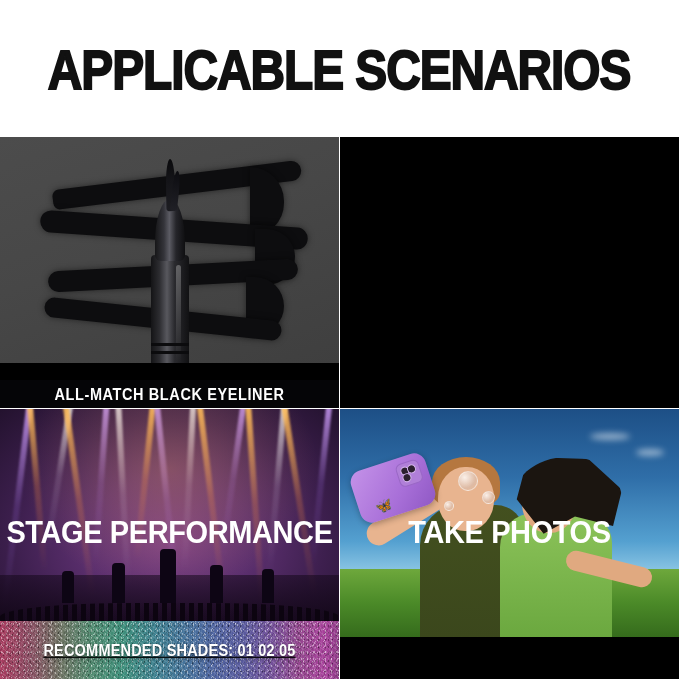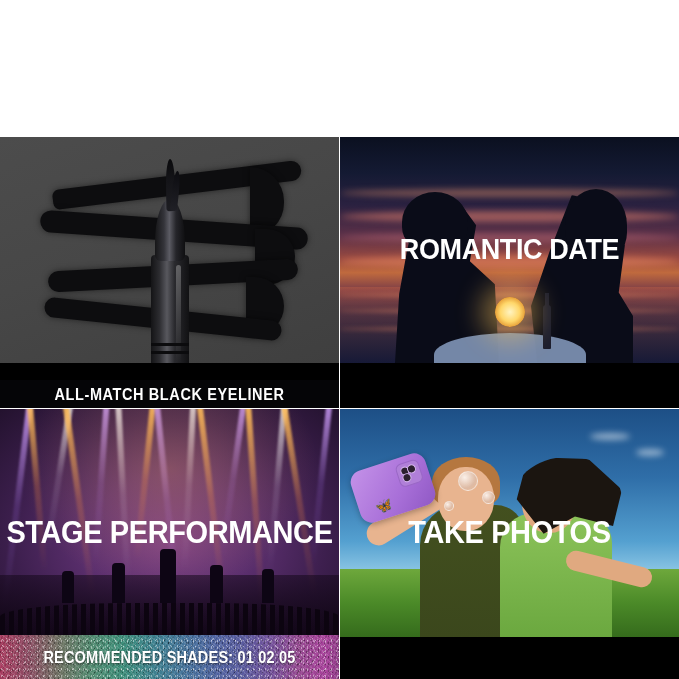--- a/index.html
+++ b/index.html
@@ -20,21 +20,21 @@
   .cell.c1{left:340px;top:0;width:339px;}
   .cell.c2{left:0;top:272px;height:270px;}
   .cell.c3{left:340px;top:272px;width:339px;height:270px;}
 
   .photo{position:absolute;left:0;top:0;width:100%;height:226px;overflow:hidden;}
   .cell.c2 .photo,.cell.c3 .photo{height:228px;}
 
   
   .band{position:absolute;left:0;bottom:0;width:100%;height:28px;
         display:flex;align-items:center;justify-content:center;overflow:hidden;}
-  .cell.c2 .band,.cell.c3 .band{height:44px;}
+  .cell.c2 .band,.cell.c3 .band{height:58px;text-decoration:underline;}
   .band-black{background:#050507;}
   .band-text{position:relative;z-index:5;color:#ffffff;font-size:14.5px;font-weight:bold;
              letter-spacing:0.6px;white-space:nowrap;font-family:"Liberation Sans",sans-serif;
              transform:scaleY(1.12);}
   .band-glitter .band-text{text-shadow:0 1px 2px rgba(0,0,0,.55);letter-spacing:0.2px;}
 
   
   .glit-base{position:absolute;inset:0;
      background:linear-gradient(90deg,#a83a5e 0%,#8d4a62 8%,#6d7463 18%,#4f8a6f 27%,
         #3d8f7a 36%,#3d8090 46%,#46709c 56%,#4f62a0 64%,#5a5a9e 72%,#73509a 80%,
@@ -180,20 +180,23 @@
   .lbl-stage{font-size:29px;transform:translateY(-20%) scaleY(1.1);}
   .lbl-photo{font-size:29px;transform:translateY(-20%) scaleY(1.1);}
   .vgap{position:absolute;left:339px;top:0;width:1px;height:542px;background:#ffffff;z-index:30;}
   .hgap{position:absolute;left:0;top:271px;width:679px;height:1px;background:#ffffff;z-index:30;}
 </style>
 </head>
 <body>
 
 <div class="page">
 
+  <div class="header">
+    <div class="header-title">APPLICABLE SCENARIOS</div>
+  </div>
 
   <div class="grid">
 
     <div class="cell c0">
       <div class="photo">
         <div class="sc-liner">
           <div class="stroke sk1"></div>
           <div class="stroke skc1"></div>
           <div class="stroke sk2"></div>
           <div class="stroke skc2"></div>
@@ -208,41 +211,20 @@
           <div class="pen-tip"></div>
           <div class="pen-tip2"></div>
         </div>
       </div>
       <div class="band band-black">
         <span class="band-text">ALL-MATCH BLACK EYELINER</span>
       </div>
     </div>
 
     <div class="cell c1">
-      <div class="photo">
-        <div class="sc-date">
-          <div class="cloudband cb1"></div>
-          <div class="cloudband cb2"></div>
-          <div class="cloudband cb3"></div>
-          <div class="cloudband cb4"></div>
-          <div class="sea">
-            <div class="sea-streak" style="top:6px"></div>
-            <div class="sea-streak" style="top:22px"></div>
-            <div class="sea-streak" style="top:40px"></div>
-          </div>
-          <div class="silhA"></div>
-          <div class="silhA-hair"></div>
-          <div class="silhB"></div>
-          <div class="silhB-hair"></div>
-          <div class="table"></div>
-          <div class="bottle"></div>
-          <div class="lamp"></div>
-        </div>
-        <div class="overlay-label lbl-date">ROMANTIC DATE</div>
-      </div>
     </div>
 
     <div class="cell c2">
       <div class="photo">
         <div class="sc-stage">
           <div class="beam beamP" style="left:14px;height:210px;transform:rotate(7deg)"></div>
           <div class="beam" style="left:34px;height:170px;transform:rotate(-5deg)"></div>
           <div class="beam beamW" style="left:56px;height:150px;transform:rotate(9deg)"></div>
           <div class="beam" style="left:76px;height:198px;transform:rotate(-8deg)"></div>
           <div class="beam beamP" style="left:98px;height:164px;transform:rotate(4deg)"></div>

